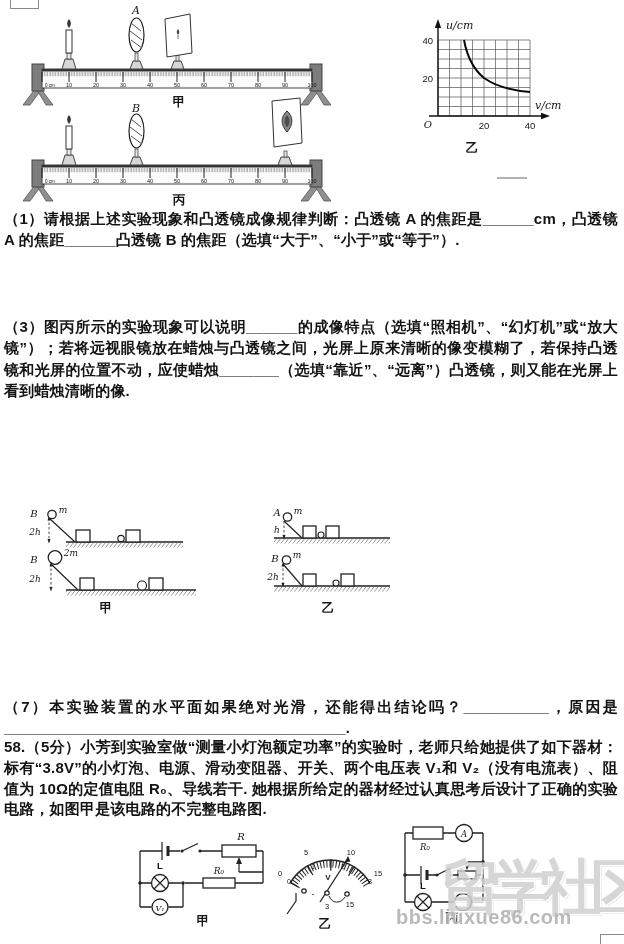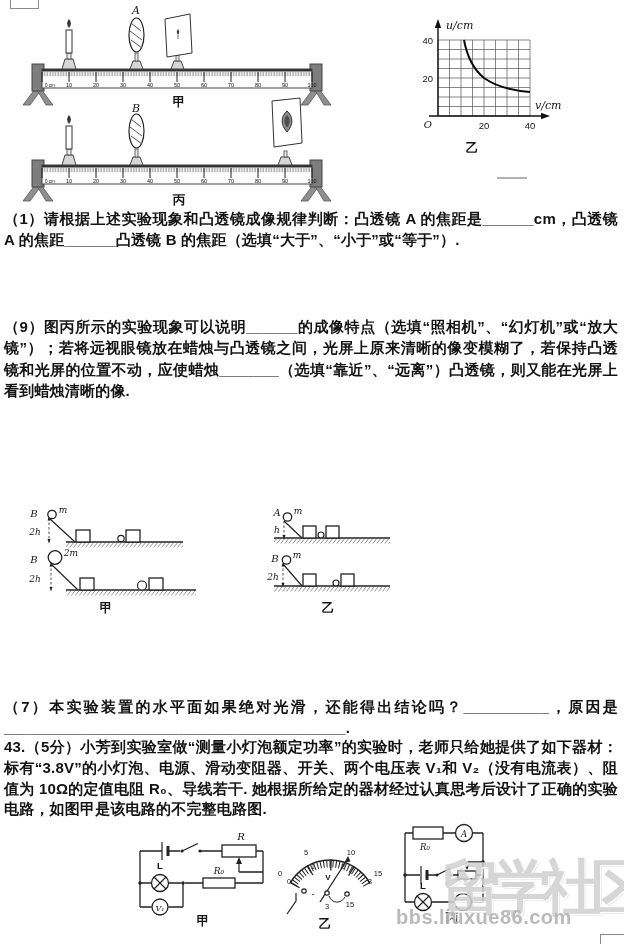--- a/index.html
+++ b/index.html
@@ -161,21 +161,21 @@
     <text x="129" y="97" font-size="11" class="mathlbl">v/cm</text>
     <text x="27" y="32" font-size="9.5" text-anchor="end">40</text>
     <text x="27" y="70" font-size="9.5" text-anchor="end">20</text>
     <text x="78" y="117" font-size="9.5" text-anchor="middle">20</text>
     <text x="124" y="117" font-size="9.5" text-anchor="middle">40</text>
     <text x="26" y="116" font-size="10" text-anchor="end" class="mathlbl">O</text>
     <text x="66" y="140" text-anchor="middle" class="cap">乙</text>
   </svg>
 
   <div class="para" style="top:208px">（1）请根据上述实验现象和凸透镜成像规律判断：凸透镜 A 的焦距是______cm，凸透镜 A 的焦距______凸透镜 B 的焦距（选填“大于”、“小于”或“等于”）.</div>
-  <div class="para" style="top:316px">（9）图丙所示的实验现象可以说明______的成像特点（选填“照相机”、“幻灯机”或“放大镜”）；若将远视眼镜放在蜡烛与凸透镜之间，光屏上原来清晰的像变模糊了，若保持凸透镜和光屏的位置不动，应使蜡烛_______（选填“靠近”、“远离”）凸透镜，则又能在光屏上看到蜡烛清晰的像.</div>
+  <div class="para" style="top:316px">（3）图丙所示的实验现象可以说明______的成像特点（选填“照相机”、“幻灯机”或“放大镜”）；若将远视眼镜放在蜡烛与凸透镜之间，光屏上原来清晰的像变模糊了，若保持凸透镜和光屏的位置不动，应使蜡烛_______（选填“靠近”、“远离”）凸透镜，则又能在光屏上看到蜡烛清晰的像.</div>
 
   <svg style="left:18px;top:502px" width="395" height="124" viewBox="0 0 395 124">
     <defs>
       <pattern id="hatchE" width="4" height="5" patternUnits="userSpaceOnUse">
         <path d="M0,5 L4,0" stroke="#777" stroke-width="0.8"></path>
       </pattern>
     </defs>
     <g>
       <line x1="48" y1="40" x2="165" y2="40" stroke="#222" stroke-width="1.6"></line>
       <rect x="48" y="41" width="117" height="4.5" fill="url(#hatchE)"></rect>
@@ -233,21 +233,21 @@
       <text x="279" y="56" font-size="9" text-anchor="middle" class="mathlbl">m</text>
       <text x="255" y="78" font-size="9" text-anchor="middle" class="mathlbl">2h</text>
       <rect x="285" y="72" width="13" height="12" fill="#ffffff" stroke="#222" stroke-width="1.3"></rect>
       <circle cx="318" cy="81" r="3" fill="#ffffff" stroke="#222" stroke-width="1.2"></circle>
       <rect x="323" y="72" width="13" height="12" fill="#ffffff" stroke="#222" stroke-width="1.3"></rect>
     </g>
     <text x="310" y="110" text-anchor="middle" class="cap">乙</text>
   </svg>
 
   <div class="para" style="top:696px">（7）本实验装置的水平面如果绝对光滑，还能得出结论吗？__________，原因是________________________________________.</div>
-  <div class="para" style="top:737px;line-height:20.8px">43.（5分）小芳到实验室做“测量小灯泡额定功率”的实验时，老师只给她提供了如下器材：标有“3.8V”的小灯泡、电源、滑动变阻器、开关、两个电压表 V₁和 V₂（没有电流表）、阻值为 10Ω的定值电阻 R₀、导线若干. 她根据所给定的器材经过认真思考后设计了正确的实验电路，如图甲是该电路的不完整电路图.</div>
+  <div class="para" style="top:737px;line-height:20.8px">58.（5分）小芳到实验室做“测量小灯泡额定功率”的实验时，老师只给她提供了如下器材：标有“3.8V”的小灯泡、电源、滑动变阻器、开关、两个电压表 V₁和 V₂（没有电流表）、阻值为 10Ω的定值电阻 R₀、导线若干. 她根据所给定的器材经过认真思考后设计了正确的实验电路，如图甲是该电路的不完整电路图.</div>
 
   <svg style="left:86px;top:820px" width="190" height="112" viewBox="0 0 190 112">
     <g stroke="#222" stroke-width="1.3" fill="none">
       <path d="M54,31 H76 M82,31 H94 M114,31 H136 M170,31 H177 M177,31 V63 M177,52 H153 M177,63 H149 M117,63 H99 M95,63 H82.5 M65.5,63 H54 M54,31 V87 M54,87 H65.5 M82.5,87 H97 M97,87 V63"></path>
     </g>
     <g>
       <line x1="76" y1="22" x2="76" y2="40" stroke="#222" stroke-width="1.2"></line>
       <line x1="82" y1="26" x2="82" y2="36" stroke="#222" stroke-width="3"></line>
     </g>
     <g>

